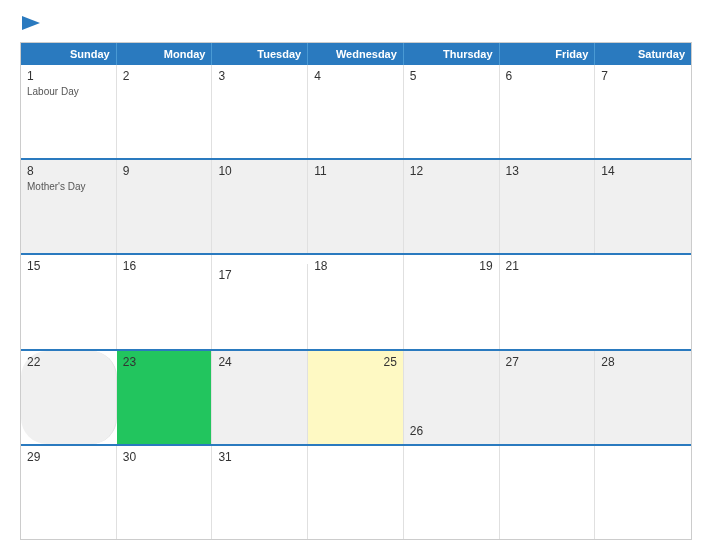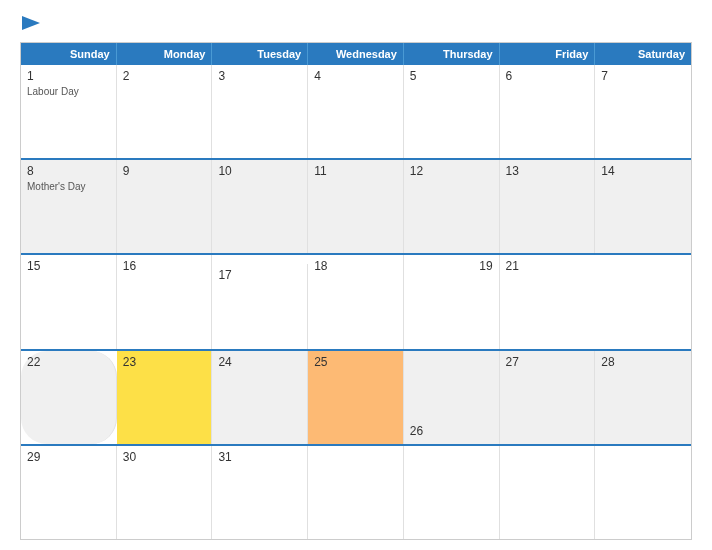--- a/index.html
+++ b/index.html
@@ -210,27 +210,27 @@
             <span class="day-number">19</span>
           </div>
           <div class="cal-day" style="background: rgb(255, 255, 255); padding: 4px 6px; border-right: none; min-height: 72px; display: flex; flex-direction: column;">
             <span class="day-number">21</span>
           </div>
         </div>
         <div class="cal-week" style="border-top: 2px solid rgb(42, 122, 191); flex: 1 1 0%; display: grid; grid-template-columns: repeat(7, 1fr);">
           <div class="cal-day" style="background: rgb(240, 240, 240); padding: 4px 6px; border-right: 1px solid rgb(224, 224, 224); min-height: 72px; display: flex; flex-direction: column; border-radius: 26px;">
             <span class="day-number">22</span>
           </div>
-          <div class="cal-day" style="background: #fde047; padding: 4px 6px; border-right: 1px solid rgb(224, 224, 224); min-height: 72px; display: flex; flex-direction: column;">
+          <div class="cal-day" style="background: #22c55e; padding: 4px 6px; border-right: 1px solid rgb(224, 224, 224); min-height: 72px; display: flex; flex-direction: column;">
             <span class="day-number">23</span>
           </div>
           <div class="cal-day" style="background: rgb(240, 240, 240); padding: 4px 6px; border-right: 1px solid rgb(224, 224, 224); min-height: 72px; display: flex; flex-direction: column;">
             <span class="day-number">24</span>
           </div>
-          <div class="cal-day" style="background: #fdba74; padding: 4px 6px; border-right: 1px solid rgb(224, 224, 224); min-height: 72px; display: flex; flex-direction: column;">
+          <div class="cal-day" style="background: #fef9c3; padding: 4px 6px; border-right: 1px solid rgb(224, 224, 224); min-height: 72px; display: flex; flex-direction: column; text-align: right;">
             <span class="day-number">25</span>
           </div>
           <div class="cal-day" style="background: rgb(240, 240, 240); padding: 4px 6px; border-right: 1px solid rgb(224, 224, 224); min-height: 72px; display: flex; flex-direction: column; justify-content: flex-end;">
             <span class="day-number">26</span>
           </div>
           <div class="cal-day" style="background: rgb(240, 240, 240); padding: 4px 6px; border-right: 1px solid rgb(224, 224, 224); min-height: 72px; display: flex; flex-direction: column;">
             <span class="day-number">27</span>
           </div>
           <div class="cal-day" style="background: rgb(240, 240, 240); padding: 4px 6px; border-right: none; min-height: 72px; display: flex; flex-direction: column;">
             <span class="day-number">28</span>

